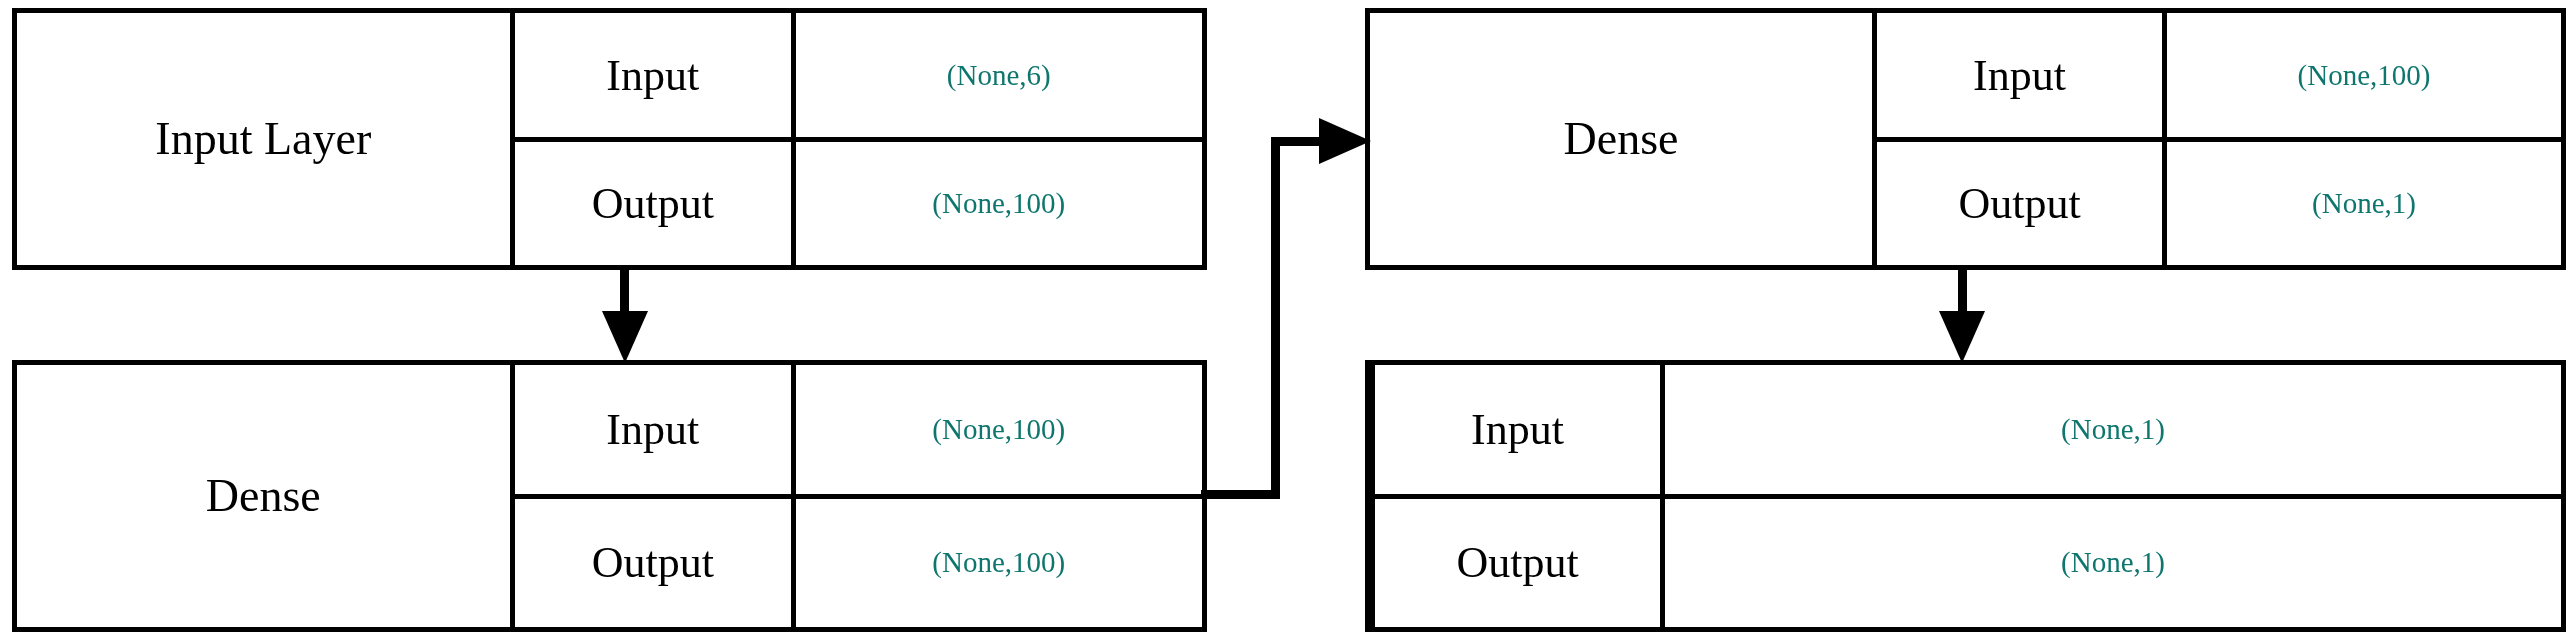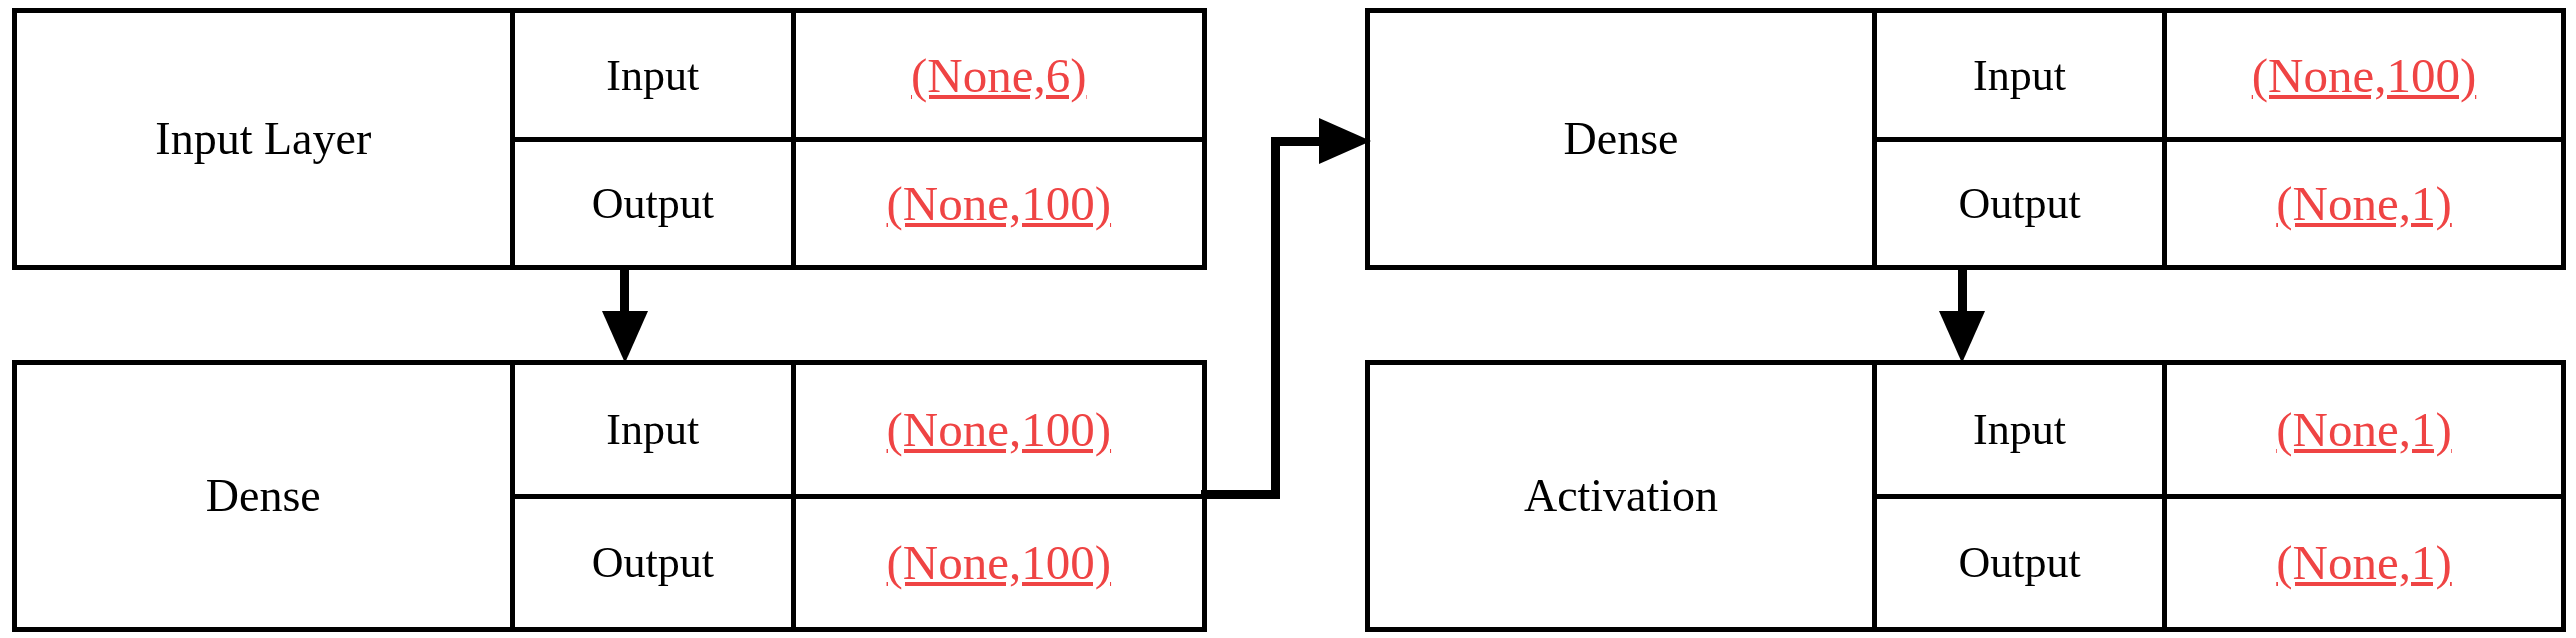--- a/index.html
+++ b/index.html
@@ -69,25 +69,24 @@
     color: #000000;
     white-space: nowrap;
     border-right: 5.9px solid #000000;
   }
 
   .shape-value-cell {
     box-sizing: border-box;
     display: flex;
     align-items: center;
     justify-content: center;
-    font-size: 49px;
-    color: #ef4444;
+    font-size: 29px;
+    color: #0f766e;
     white-space: nowrap;
     flex: 1 1 auto;
-    text-decoration: underline;
   }
 
   
   .conn-line {
     position: absolute;
     background: #000000;
   }
   .conn-arrowhead-down {
     position: absolute;
     width: 0;
@@ -146,21 +145,20 @@
         <div class="shape-value-cell">(None,100)</div>
       </div>
       <div class="shape-row row-bottom">
         <div class="shape-label-cell" style="width:290px;">Output</div>
         <div class="shape-value-cell">(None,1)</div>
       </div>
     </div>
   </div>
 
   <div class="layer-block" style="left:1365px; top:360px; width:1201px; height:272px;">
-    <div class="layer-name-cell" style="width:502px;">Activation</div>
     <div class="layer-shape-table">
       <div class="shape-row row-top">
         <div class="shape-label-cell" style="width:290px;">Input</div>
         <div class="shape-value-cell">(None,1)</div>
       </div>
       <div class="shape-row row-bottom">
         <div class="shape-label-cell" style="width:290px;">Output</div>
         <div class="shape-value-cell">(None,1)</div>
       </div>
     </div>

